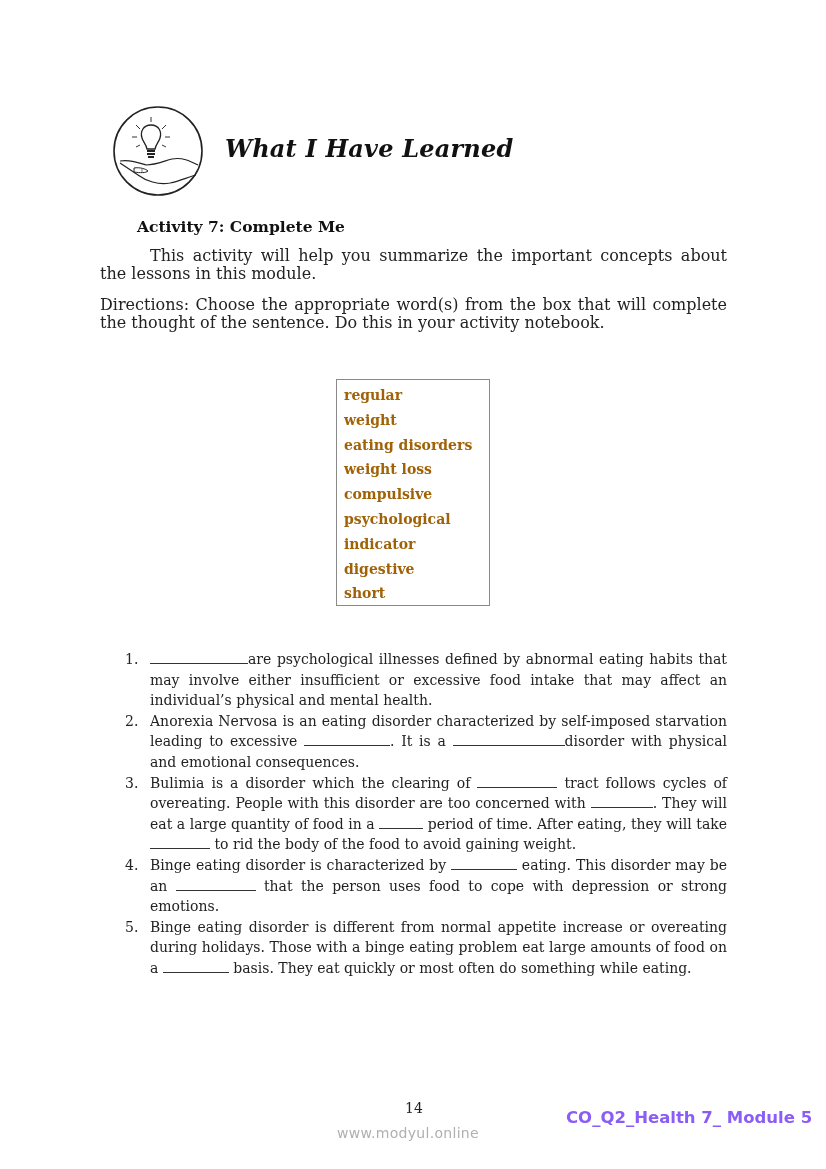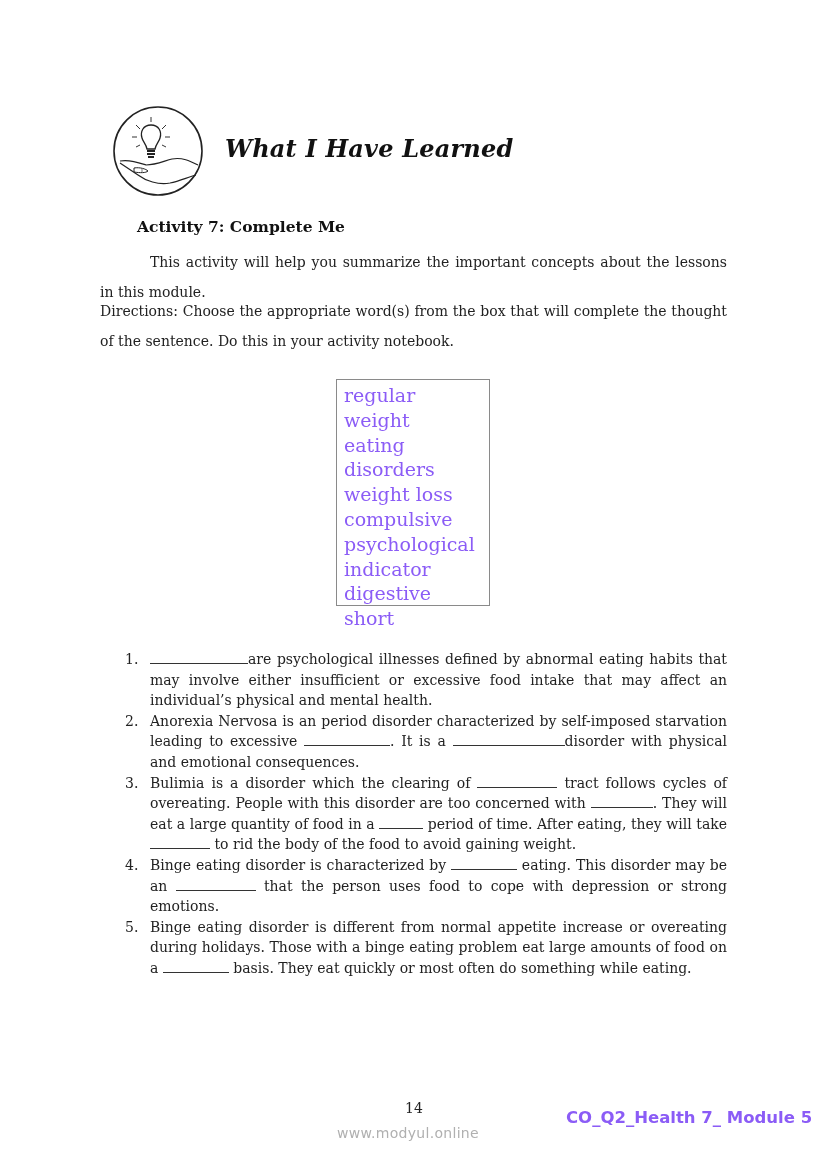--- a/index.html
+++ b/index.html
@@ -8,28 +8,28 @@
   .page { position: absolute; left: 0; top: 0; width: 826px; height: 839px; }
 
   .header-icon { position: absolute; left: 112px; top: 105px; width: 92px; height: 92px; }
   .section-title { position: absolute; left: 225px; top: 134px;
          font-family: "DejaVu Serif", serif; font-weight: bold; font-style: italic;
          font-size: 24px; color: #111; letter-spacing: 0.2px; }
 
   .activity-title { position: absolute; left: 100px; top: 217px;
          font-family: "DejaVu Serif", serif; font-weight: bold; font-size: 15.5px; color: #111; margin-left: 37px; }
 
-  .para { position: absolute; left: 100px; width: 627px; font-size: 14px; line-height: 30px;
+  .para { position: absolute; left: 100px; width: 627px; font-size: 16px; line-height: 18px;
           text-align: justify; color: #222; font-family: "DejaVu Serif", serif; }
   .para.intro { top: 247px; text-indent: 50px; }
   .para.directions { top: 296px; }
 
   .word-box { position: absolute; left: 336px; top: 379px; width: 154px; height: 227px;
               border: 1.5px solid #8a8a8a; box-sizing: border-box; padding: 3px 0 0 7px; }
-  .word-box .word { font-size: 19px; line-height: 24.8px; color: #8b5cf6; font-family: "DejaVu Serif", serif; }
+  .word-box .word { font-size: 14px; line-height: 24.8px; color: #a16207; font-family: "DejaVu Serif", serif; font-weight: bold; }
 
   .items { position: absolute; left: 120px; top: 649px; width: 607px; margin: 0; padding: 0; list-style: none; }
   .items li { position: relative; padding-left: 30px; font-size: 14px; line-height: 20.6px;
               text-align: justify; color: #222; font-family: "DejaVu Serif", serif; }
   .items li .num { position: absolute; left: 5px; top: 0; }
   .blank { display: inline-block; border-bottom: 1px solid #333; height: 14px; vertical-align: baseline; }
 
   .page-number { position: absolute; left: 405px; top: 1100px; font-size: 14px; color: #222;
                  font-family: "DejaVu Serif", serif; }
   .footer-code { position: absolute; left: 566px; top: 1108px; font-size: 16.5px; font-weight: bold;
@@ -85,21 +85,21 @@
     <div class="word">short</div>
   </div>
 
   <ol class="items">
     <li>
       <span class="num">1.</span>
       <span class="blank" style="width:98px"></span><span>are psychological illnesses defined by abnormal eating habits that may involve either insufficient or excessive food intake that may affect an individual’s physical and mental health.</span>
     </li>
     <li>
       <span class="num">2.</span>
-      <span>Anorexia Nervosa is an period disorder characterized by self-imposed starvation leading to excessive </span><span class="blank" style="width:86px"></span><span>. It is a </span><span class="blank" style="width:112px"></span><span>disorder with physical and emotional consequences.</span>
+      <span>Anorexia Nervosa is an eating disorder characterized by self-imposed starvation leading to excessive </span><span class="blank" style="width:86px"></span><span>. It is a </span><span class="blank" style="width:112px"></span><span>disorder with physical and emotional consequences.</span>
     </li>
     <li>
       <span class="num">3.</span>
       <span>Bulimia is a disorder which the clearing of </span><span class="blank" style="width:80px"></span><span> tract follows cycles of overeating. People with this disorder are too concerned with </span><span class="blank" style="width:62px"></span><span>. They will eat a large quantity of food in a </span><span class="blank" style="width:44px"></span><span> period of time. After eating, they will take </span><span class="blank" style="width:60px"></span><span> to rid the body of the food to avoid gaining weight.</span>
     </li>
     <li>
       <span class="num">4.</span>
       <span>Binge eating disorder is characterized by </span><span class="blank" style="width:66px"></span><span> eating. This disorder may be an </span><span class="blank" style="width:80px"></span><span> that the person uses food to cope with depression or strong emotions.</span>
     </li>
     <li>

